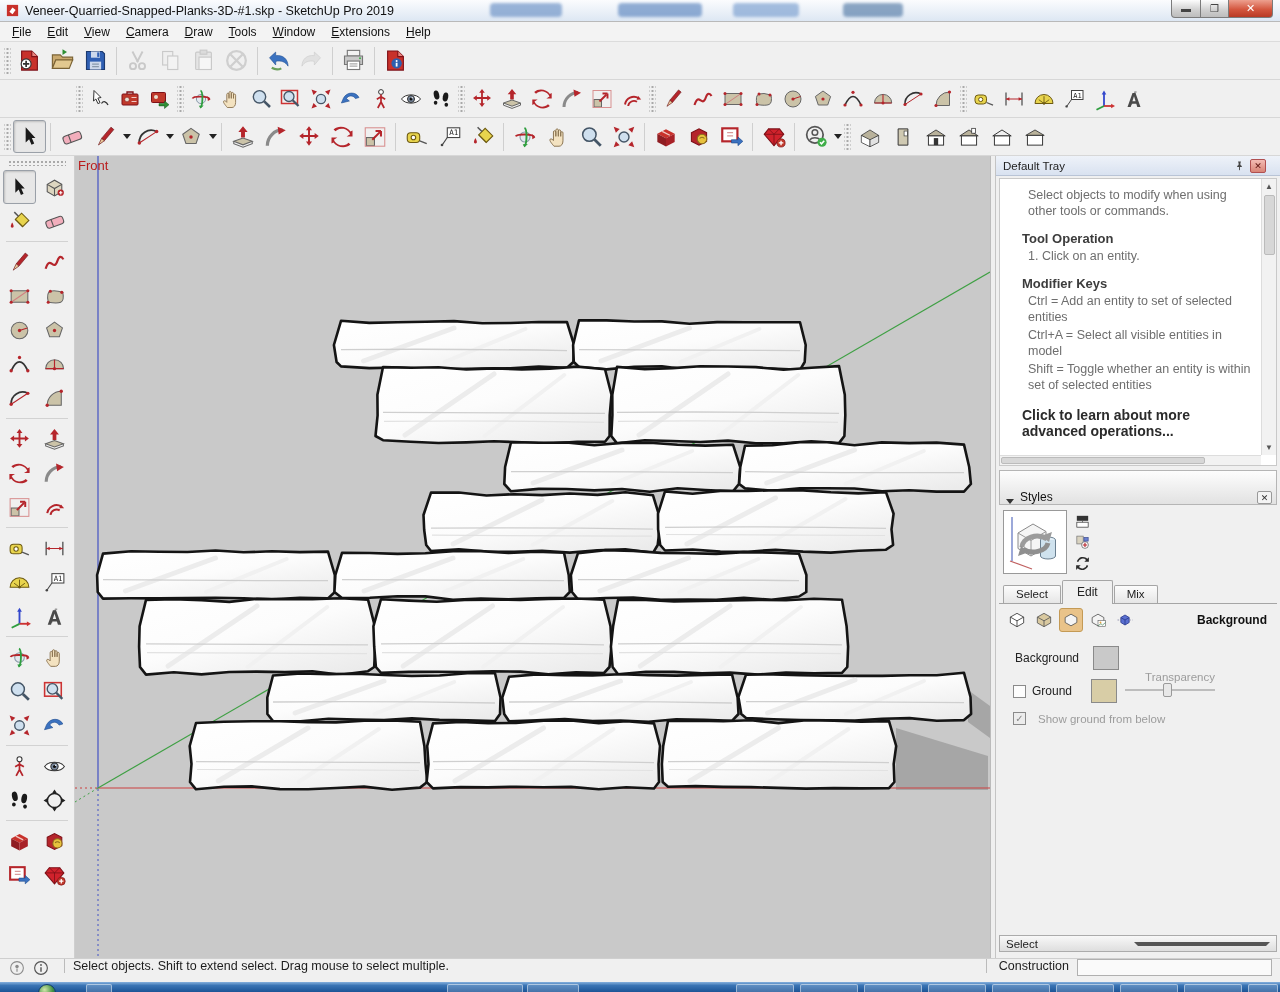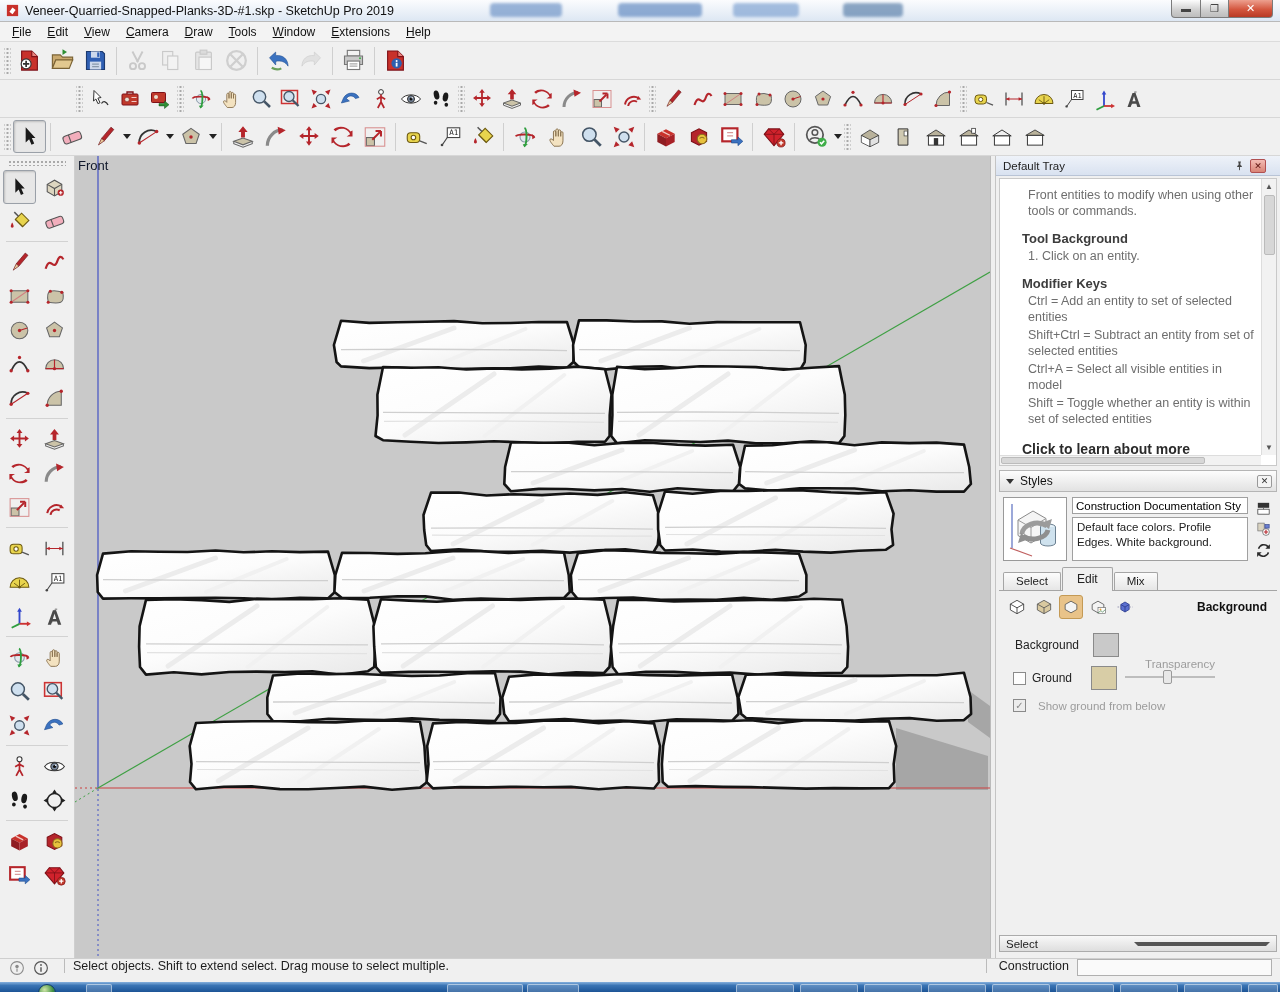--- a/index.html
+++ b/index.html
@@ -36,21 +36,21 @@
 
   
   .main { height:802px; display:flex; }
   .left-tools { width:75px; background:#f0f0f0; border-right:1px solid #cfcfcf; padding-top:4px; }
   .hgrip { height:6px; margin:0 8px 4px 8px; background-image:radial-gradient(circle,#a9a9a9 1px,transparent 1.3px); background-size:4px 4px; }
   .lt-row { display:flex; justify-content:center; gap:2px; }
   .lt-row .tbtn { width:33px; height:34px; }
   .hsep { height:1px; background:#d2d2d2; margin:3px 6px; }
 
   .canvas { width:915px; height:802px; position:relative; background:#c9c9c9; overflow:hidden; }
-  .view-label { position:absolute; left:3px; top:2px; font-size:13px; color:#0f172a; z-index:5; }
+  .view-label { position:absolute; left:3px; top:2px; font-size:13px; color:#b91c1c; z-index:5; }
   .gutter { width:5px; background:#efefef; border-left:1px solid #bbb; }
 
   
   .tray { width:285px; background:#f0f0f0; border-left:1px solid #c4c4c4; position:relative; display:flex; flex-direction:column; }
   .tray-header { height:20px; background:linear-gradient(#eef2f9,#d9e2f0); border-bottom:1px solid #b9c4d6; display:flex; align-items:center; padding:0 14px 0 7px; }
   .tray-title { font-size:11.5px; color:#222; flex:1; }
   .pin-btn,.tray-close { width:16px; height:14px; display:flex; align-items:center; justify-content:center; font-size:10px; color:#333; }
   .tray-close { border:1px solid #b05050; background:linear-gradient(#f3bcb4,#d98476); color:#5d1410; border-radius:2px; margin-left:3px; font-weight:bold; font-size:9px; }
 
   .instructor { position:relative; height:288px; background:#fff; border:1px solid #c9c9c9; margin:2px 3px 0 3px; overflow:hidden; }
@@ -59,21 +59,21 @@
   .instr-content h4 { font-size:13px; color:#3c3c3c; margin:12px 0 2px -6px; }
   .instr-link { font-size:14px; font-weight:bold; color:#2b2b2b; margin-top:14px; display:block; margin-left:-6px; }
   .vscroll { position:absolute; right:0; top:0; bottom:10px; width:15px; background:#f2f2f2; border-left:1px solid #ddd; }
   .sarrow { height:15px; display:flex; align-items:center; justify-content:center; font-size:8px; color:#555; background:#f2f2f2; }
   .sarrow.down { position:absolute; bottom:0; left:0; right:0; }
   .vthumb { position:absolute; top:16px; left:2px; width:11px; height:60px; background:#d7d7d7; border:1px solid #bbb; border-radius:2px; }
   .hscroll { position:absolute; bottom:0; left:0; right:15px; height:10px; background:#f2f2f2; border-top:1px solid #ddd; }
   .hthumb { position:absolute; left:1px; top:1px; height:7px; width:78%; background:#d7d7d7; border:1px solid #bbb; border-radius:2px; }
 
   .styles-panel { margin:4px 3px 0 3px; }
-  .sp-header { height:22px; background:linear-gradient(#fdfdfd,#e2e2e2); border:1px solid #b5b5b5; display:flex; align-items:center; padding:0 4px 0 6px; }
+  .sp-header { height:35px; background:linear-gradient(#fdfdfd,#e2e2e2); border:1px solid #b5b5b5; display:flex; align-items:flex-end; padding:0 4px 0 6px; }
   .sp-title { font-size:12px; color:#111; flex:1; }
   .sp-arrow { width:0; height:0; border-left:4px solid transparent; border-right:4px solid transparent; border-top:5px solid #333; margin-right:6px; }
   .sp-close { width:15px; height:13px; border:1px solid #999; background:#f4f4f4; font-size:9px; color:#333; display:flex; align-items:center; justify-content:center; border-radius:2px; }
 
   .browser { display:flex; padding:5px 2px 6px 4px; gap:5px; }
   .thumb { width:64px; height:64px; border:1px solid #999; background:#fff; flex:none; }
   .meta { flex:1; display:flex; flex-direction:column; gap:3px; min-width:0; }
   .style-name { height:17px; border:1px solid #a0a0a0; background:#fff; font-size:11.5px; padding:0 3px; width:100%; white-space:nowrap; overflow:hidden; font-family:"Liberation Sans",sans-serif; }
   .style-desc { flex:1; border:1px solid #a0a0a0; background:#fff; font-size:11.5px; color:#222; padding:2px 4px; line-height:1.3; }
   .side-icons { width:22px; display:flex; flex-direction:column; justify-content:space-between; padding:1px 0; }
@@ -1230,26 +1230,25 @@
         <span class="pin-btn">
           <svg viewBox="0 0 24 24" width="11" height="11">
               <path d="M9 3h6v2l-1 1v5l3 2v2h-4v6l-1 2-1-2v-6H7v-2l3-2V6L9 5z" fill="#444"></path>
             </svg>
         </span>
         <span class="tray-close">✕</span>
       </div>
 
       <div class="instructor">
         <div class="instr-content" id="instrContent">
-            <p>Front entities to modify when using other tools or commands.</p>
-            <h4>Tool Background</h4>
+            <p>Select objects to modify when using other tools or commands.</p>
+            <h4>Tool Operation</h4>
             <p>1. Click on an entity.</p>
             <h4>Modifier Keys</h4>
             <p>Ctrl = Add an entity to set of selected entities</p>
-            <p>Shift+Ctrl = Subtract an entity from set of selected entities</p>
             <p>Ctrl+A = Select all visible entities in model</p>
             <p>Shift = Toggle whether an entity is within set of selected entities</p>
             <a class="instr-link">Click to learn about more advanced operations...</a>
           </div>
         <div class="vscroll">
           <div class="sarrow">▲</div>
           <div class="vthumb"></div>
           <div class="sarrow down">▼</div>
         </div>
         <div class="hscroll">
@@ -1272,24 +1271,20 @@
               <path d="M6 50l22 8" stroke="#c06060" stroke-width="1.2"></path>
               <path d="M14 22l15-9 13 7.5V36l-15 9-13-7.5z" fill="#f5f5f5" stroke="#8a8a8a"></path>
               <path d="M14 22l13 7.5 15-9M27 29.5V45" fill="none" stroke="#9a9a9a"></path>
               <ellipse cx="44" cy="29" rx="7.5" ry="3" fill="#e4f0f8" stroke="#6a7f90"></ellipse>
               <path d="M36.5 29v16a7.5 3 0 0 0 15 0V29" fill="#cfe2ee" stroke="#6a7f90"></path>
               <path d="M18 36a15 11 0 0 1 25-8" fill="none" stroke="#9b9b9b" stroke-width="5"></path>
               <path d="M45 31l3-10-11 4z" fill="#9b9b9b"></path>
               <path d="M44 32a15 11 0 0 1-25 6" fill="none" stroke="#8f8f8f" stroke-width="5"></path>
               <path d="M17 35l-3 10 11-4z" fill="#8f8f8f"></path>
             </svg>
-          </div>
-          <div class="meta">
-            <input class="style-name" value="Construction Documentation Sty" style="">
-            <div class="style-desc">Default face colors. Profile Edges. White background.</div>
           </div>
           <div class="side-icons">
             <div class="tbtn">
               <svg viewBox="0 0 24 24" width="17" height="17">
                   <rect x="4" y="4" width="16" height="7" fill="#333"></rect>
                   <rect x="4" y="13" width="16" height="7" fill="#fff" stroke="#333"></rect>
                   <path d="M12 11.5v1.5" stroke="#333"></path>
                 </svg>
             </div>
             <div class="tbtn">

